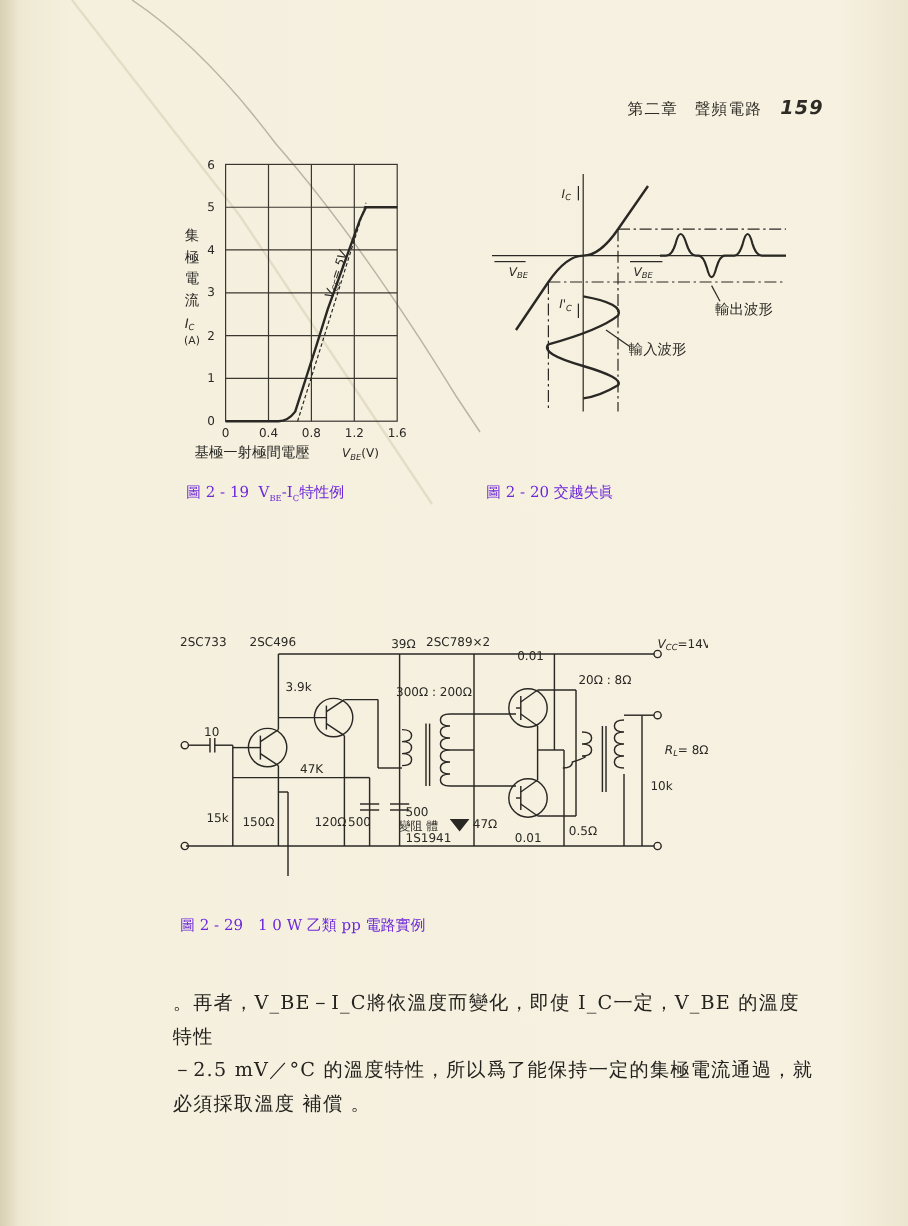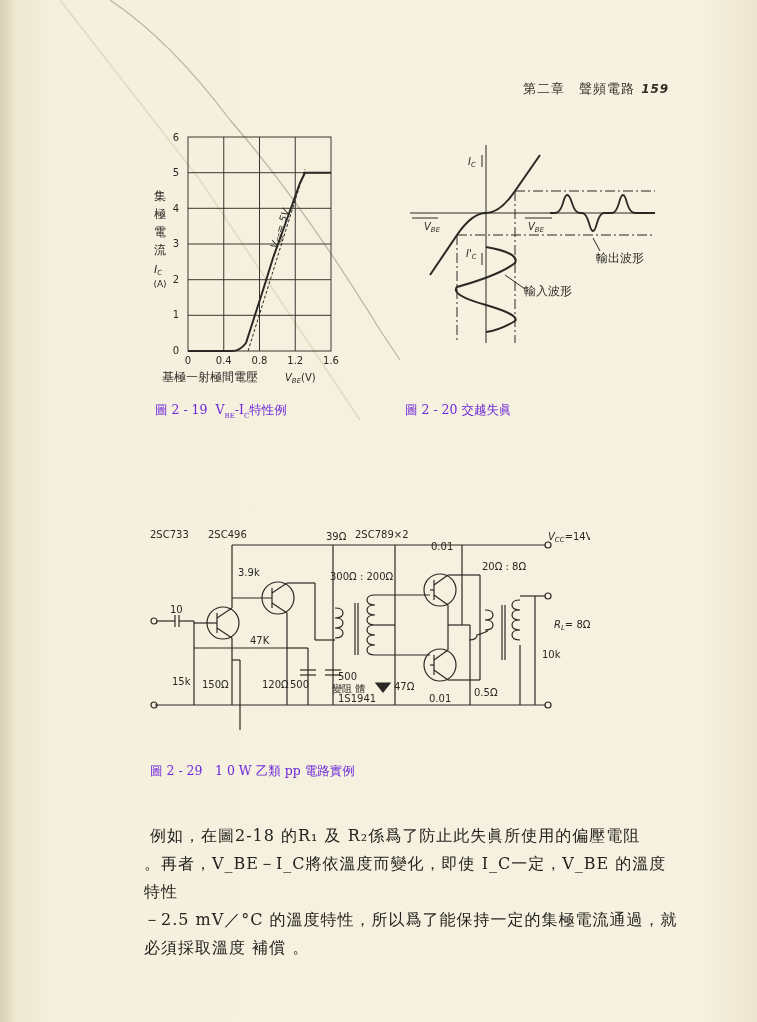--- a/index.html
+++ b/index.html
@@ -1,21 +1,21 @@
 <!DOCTYPE html>
 <html><head>
 <meta charset="utf-8">
 <style>
   html,body{margin:0;padding:0;}
   body{width:757px;height:1022px;background:#f4efdc;position:relative;overflow:hidden;font-family:"DejaVu Serif",serif;color:#2a2824;}
   .page{position:absolute;left:0;top:0;width:757px;height:1022px;background:linear-gradient(90deg,#e4dcc3 0px,#efe9d3 18px,#f5f0de 60px,#f6f1e0 700px,#ece5cf 757px);}
   .spine{position:absolute;left:0;top:0;width:14px;height:1022px;background:linear-gradient(90deg,#d8cfb4,#ebe4cc);}
   .fold{position:absolute;left:0;top:0;}
   .header{position:absolute;left:523px;top:80px;font-family:"DejaVu Sans",sans-serif;font-size:13px;letter-spacing:1px;color:#2e2b26;}
-  .header .num{font-weight:bold;font-style:italic;font-size:12px;margin-left:1px;}
+  .header .num{font-weight:bold;font-style:italic;font-size:16px;margin-left:10px;}
   .caption{position:absolute;font-size:12.5px;color:#6d28d9;}
   .body-text{position:absolute;left:150px;top:822px;width:530px;font-size:16px;line-height:28px;letter-spacing:1px;color:#25231f;}
   .body-text p{margin:0;}
   svg text{font-family:"DejaVu Sans",sans-serif;fill:#2a2824;}
 </style>
 </head>
 <body>
 
 <div class="page"></div>
 <div class="spine"></div>
@@ -215,17 +215,16 @@
     <text x="279" y="182">0.01</text>
     <text x="324" y="176">0.5Ω</text>
     <text x="404" y="108" font-style="italic"><tspan>R</tspan><tspan font-size="7" dy="2">L</tspan><tspan dy="-2" font-style="normal">= 8Ω</tspan></text>
     <text x="392" y="138">10k</text>
   </g>
 </svg>
 
 <div class="caption" style="left:150px;top:763px;">圖 2 - 29　1 0 W 乙類 pp 電路實例</div>
 
 <div class="body-text">
-  <p style="text-indent:0">例如，在圖2-18 的R₁ 及 R₂係爲了防止此失眞所使用的偏壓電阻</p>
   <p style="margin-left:-6px">。再者，V_BE－I_C將依溫度而變化，即使 I_C一定，V_BE 的溫度特性</p>
   <p style="margin-left:-6px">－2.5 mV／°C 的溫度特性，所以爲了能保持一定的集極電流通過，就</p>
   <p style="margin-left:-6px">必須採取溫度 補償 。</p>
 </div>
 
 </body></html>

